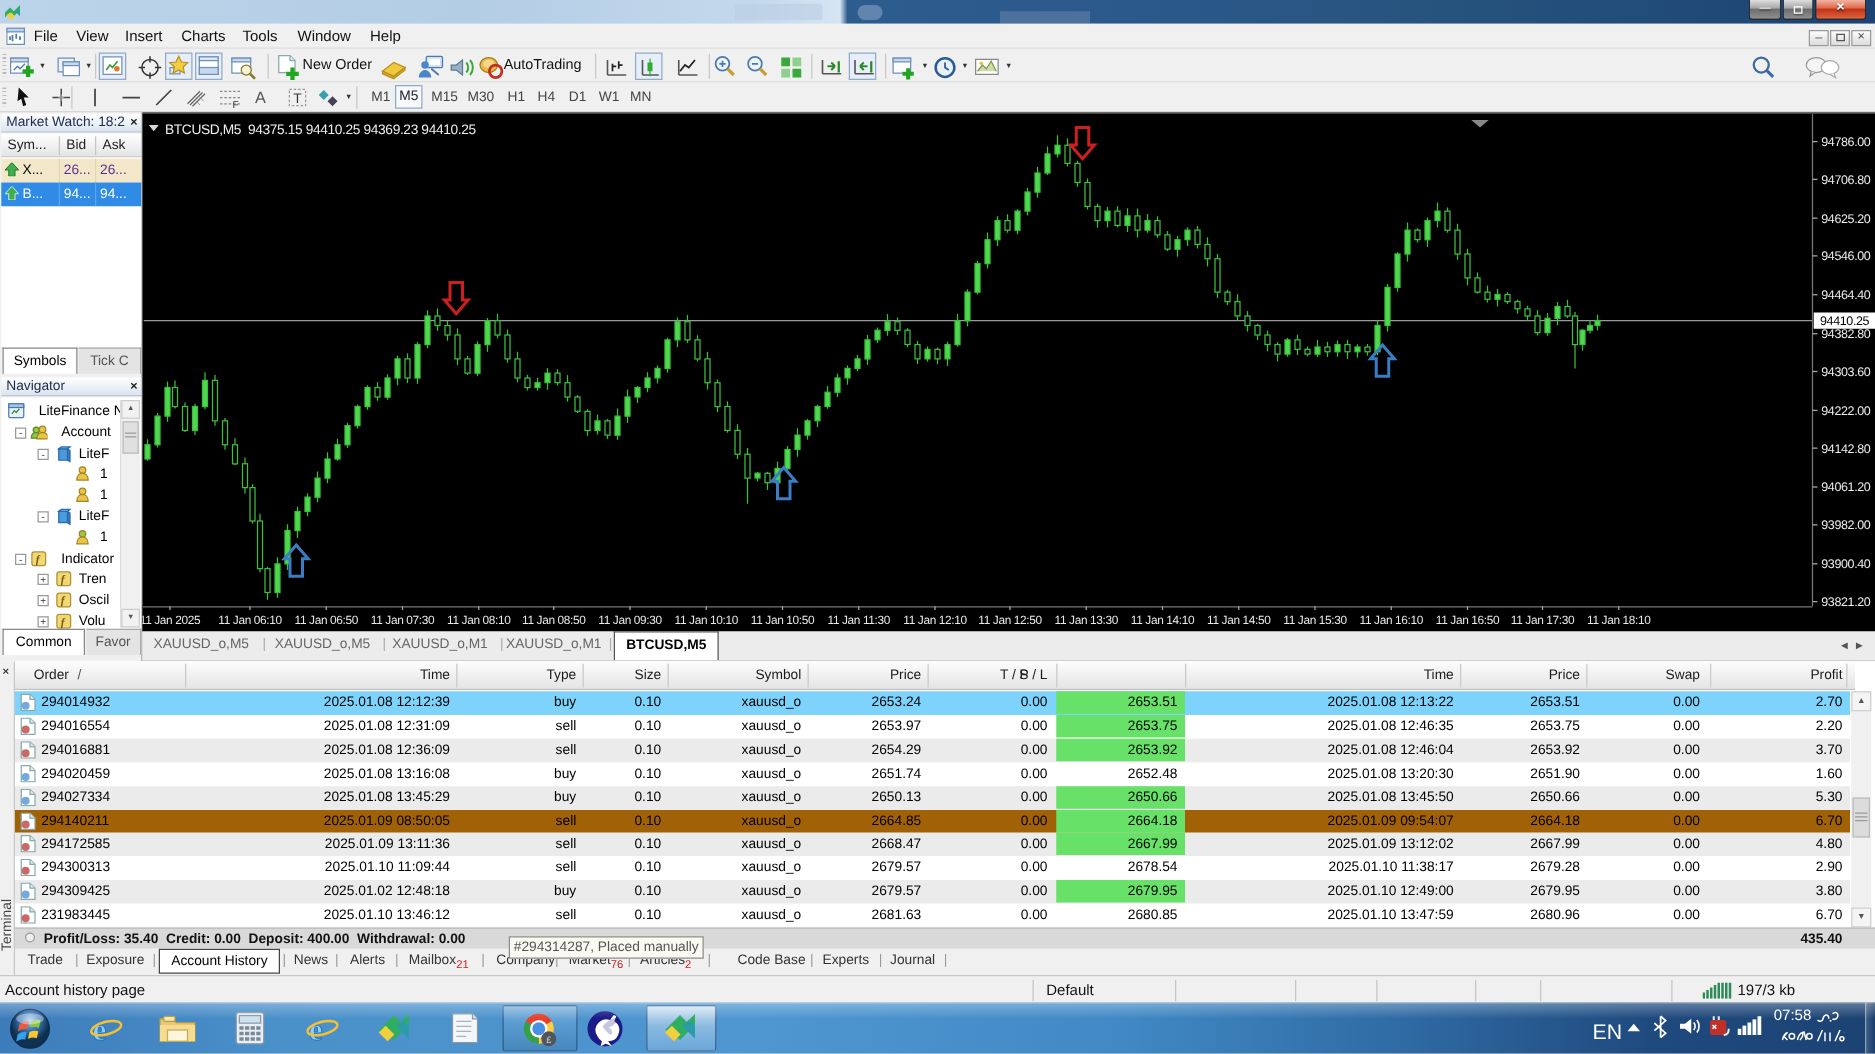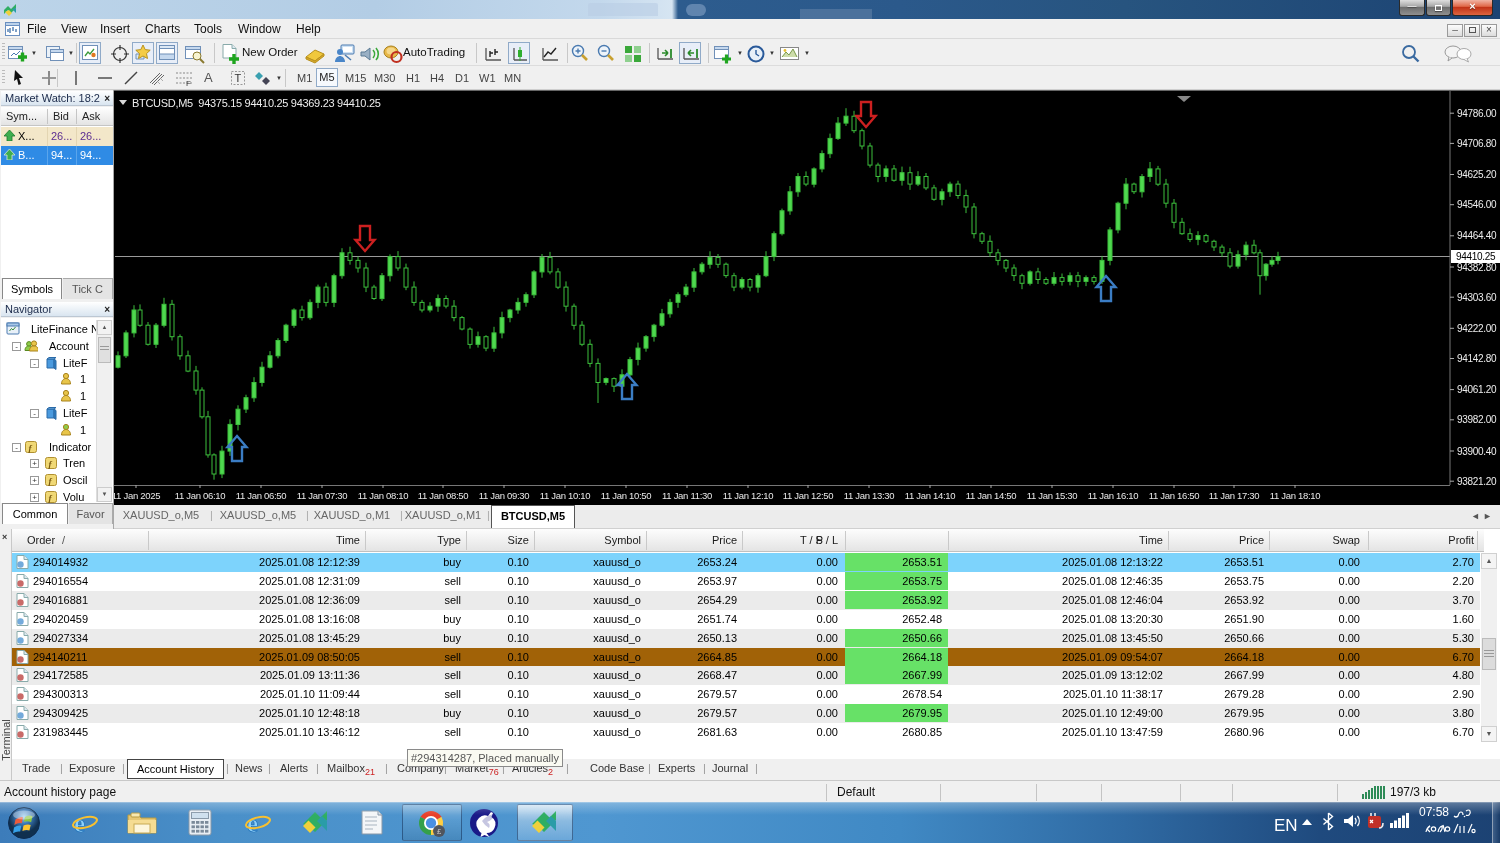--- a/index.html
+++ b/index.html
@@ -997,21 +997,21 @@
         <span class="tcell" style="left:1332px;width:130px">2.90</span>
       </div>
       <div class="trow" style="top:704px;background:#ebebeb">
         <span class="tgreen"></span>
         <svg style="position:absolute;left:4px;top:2px" width="13" height="14" viewBox="0 0 13 14">
           <path d="M1 .5 H8 L12 4.5 V13.5 H1 Z" fill="#fff" stroke="#8aa"></path>
           <path d="M8 .5 L8 4.5 L12 4.5" fill="#dde8f0" stroke="#8aa"></path>
           <circle cx="4.5" cy="9.5" r="3.2" fill="#5b9bd5" opacity=".85"></circle>
         </svg>
         <span style="position:absolute;left:21px;top:3px">294309425</span>
-        <span class="tcell" style="left:218px;width:130px">2025.01.10 12:48:18</span>
+        <span class="tcell" style="left:218px;width:130px">2025.01.02 12:48:18</span>
         <span class="tcell" style="left:319px;width:130px">buy</span>
         <span class="tcell" style="left:387px;width:130px">0.10</span>
         <span class="tcell" style="left:499px;width:130px">xauusd_o</span>
         <span class="tcell" style="left:595px;width:130px">2679.57</span>
         <span class="tcell" style="left:696px;width:130px">0.00</span>
         <span class="tcell" style="left:800px;width:130px">2679.95</span>
         <span class="tcell" style="left:1021px;width:130px">2025.01.10 12:49:00</span>
         <span class="tcell" style="left:1122px;width:130px">2679.95</span>
         <span class="tcell" style="left:1218px;width:130px">0.00</span>
         <span class="tcell" style="left:1332px;width:130px">3.80</span>
@@ -1037,20 +1037,25 @@
       </div>
       <div style="position:absolute;left:1481px;top:553px;width:16px;height:189px;background:#f0f0f0">
 <div style="position:absolute;left:0;top:0;width:16px;height:16px;background:#f4f4f4;border:1px solid #d0d0d0;font-size:7px;color:#555;text-align:center;line-height:14px">▲</div>
 <div style="position:absolute;left:0;bottom:0;width:16px;height:16px;background:#f4f4f4;border:1px solid #d0d0d0;font-size:7px;color:#555;text-align:center;line-height:14px">▼</div>
 <div style="position:absolute;left:1px;top:85px;width:14px;height:32px;background:#dcdcdc;border:1px solid #bbb"></div>
 <div style="position:absolute;left:3px;top:97px;width:10px;height:1px;background:#999"></div>
 <div style="position:absolute;left:3px;top:100px;width:10px;height:1px;background:#999"></div>
 <div style="position:absolute;left:3px;top:103px;width:10px;height:1px;background:#999"></div>
 </div>
     </div>
+<div id="tfoot">
+ <span style="position:absolute;left:8px;top:3px;width:8px;height:8px;border:1px solid #999;border-radius:50%;background:#eee"></span>
+ <span style="position:absolute;left:23px;top:2px">Profit/Loss: 35.40&nbsp; Credit: 0.00&nbsp; Deposit: 400.00&nbsp; Withdrawal: 0.00</span>
+ <span style="position:absolute;right:26px;top:2px">435.40</span>
+</div>
 <div id="btabs">
       <div style="position:absolute;left:115px;top:0;width:97px;height:20px;background:#fff;border:1px solid #444;font-size:11px;text-align:center;line-height:19px;color:#000;z-index:2">Account History</div>
       <span style="position:absolute;left:10px;top:3px">Trade</span>
       <span style="position:absolute;left:57px;top:3px">Exposure</span>
       <span style="position:absolute;left:223px;top:3px">News</span>
       <span style="position:absolute;left:268px;top:3px">Alerts</span>
       <span style="position:absolute;left:315px;top:3px">Mailbox<sub style="color:#cc2222;font-size:9px">21</sub></span>
       <span style="position:absolute;left:385px;top:3px">Company</span>
       <span style="position:absolute;left:443px;top:3px">Market<sub style="color:#cc2222;font-size:9px">76</sub></span>
       <span style="position:absolute;left:500px;top:3px">Articles<sub style="color:#cc2222;font-size:9px">2</sub></span>

